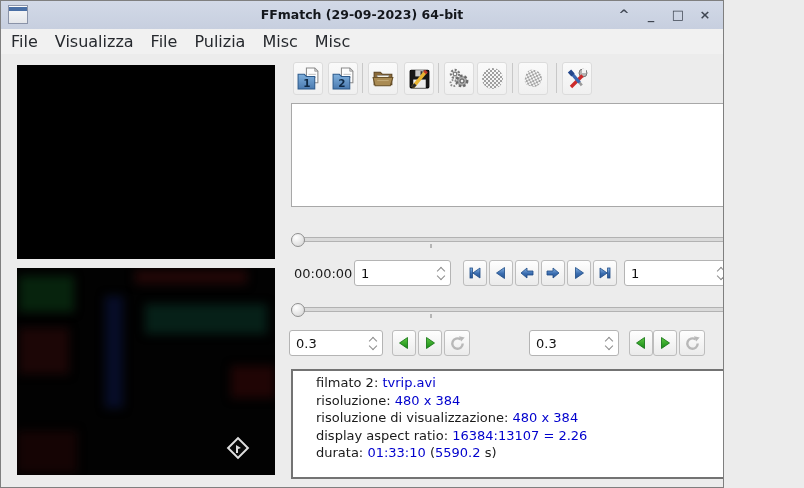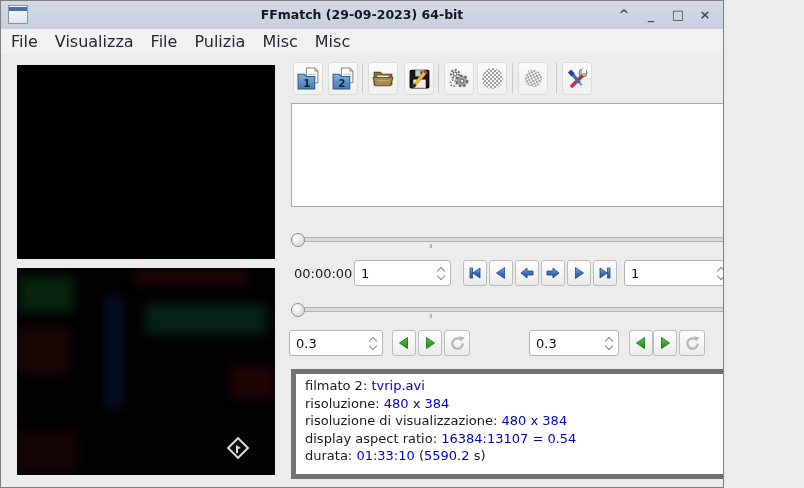--- a/index.html
+++ b/index.html
@@ -40,22 +40,22 @@
   .tb-sep { position:absolute; top:62px; width:1px; height:30px; background:#c8c8c8; }
   .dis-circle { width:21px; height:21px; border-radius:50%;
        background:repeating-conic-gradient(#9f9f9f 0 25%, transparent 0 50%) 0 0/4px 4px; }
   .dis-blob { width:17px; height:17px; border-radius:46% 54% 58% 42%; transform:rotate(18deg);
        background:repeating-conic-gradient(#a3a3a3 0 25%, transparent 0 50%) 0 0/4px 4px; }
 
   
   .textarea-top { position:absolute; left:290px; top:102px; width:507px; height:104px;
                   background:#fff; border:1px solid #a8a8a8; }
   .info-area { position:absolute; left:290px; top:368px; width:507px; height:110px;
-               background:#fff; border:5px solid #737373; overflow:hidden;
-               padding:3px 18px 0 9px; }
+               background:#fff; border:2px solid #737373; overflow:hidden;
+               padding:3px 18px 0 23px; }
   .info-line { font-size:13px; line-height:17.5px; color:#1a1a1a; white-space:nowrap; }
   .info-line .blue { color:#0000cd; }
   .scrollbar { position:absolute; right:1px; top:1px; width:12px; height:108px; background:#ededed; }
   .scroll-thumb { position:absolute; left:2px; top:49px; width:8px; height:38px;
                   background:#a9a9a9; border-radius:4px; }
 
   
   .slider { position:absolute; left:290px; width:510px; height:16px; }
   .slider .track { position:absolute; left:0; top:5px; width:508px; height:5px;
                    background:#dadada; border:1px solid #b2b2b2; border-radius:3px; }
@@ -331,21 +331,21 @@
       <path d="M16.5 12.5 a5.5 5.5 0 1 0 -1.5 4" fill="none" stroke="#4d9e2e" stroke-width="2.8"></path>
       <polygon points="12.5,14.8 20.4,13.8 16.4,19.8" fill="#4d9e2e"></polygon>
     </svg>
   </div>
 
   <div class="info-area">
     <div>
         <div class="info-line"><span>filmato 2: </span><span class="blue">tvrip.avi</span></div>
         <div class="info-line"><span>risoluzione: </span><span class="blue">480 x 384</span></div>
         <div class="info-line"><span>risoluzione di visualizzazione: </span><span class="blue">480 x 384</span></div>
-        <div class="info-line"><span>display aspect ratio: </span><span class="blue">16384:13107 = 0.54</span></div>
+        <div class="info-line"><span>display aspect ratio: </span><span class="blue">16384:13107 = 2.26</span></div>
         <div class="info-line"><span>durata: </span><span class="blue">01:33:10</span><span> (</span><span class="blue">5590.2</span><span> s)</span></div>
       </div>
     <div class="scrollbar">
       <div class="scroll-thumb"></div>
     </div>
   </div>
 
 </div>
 
 </body></html>

